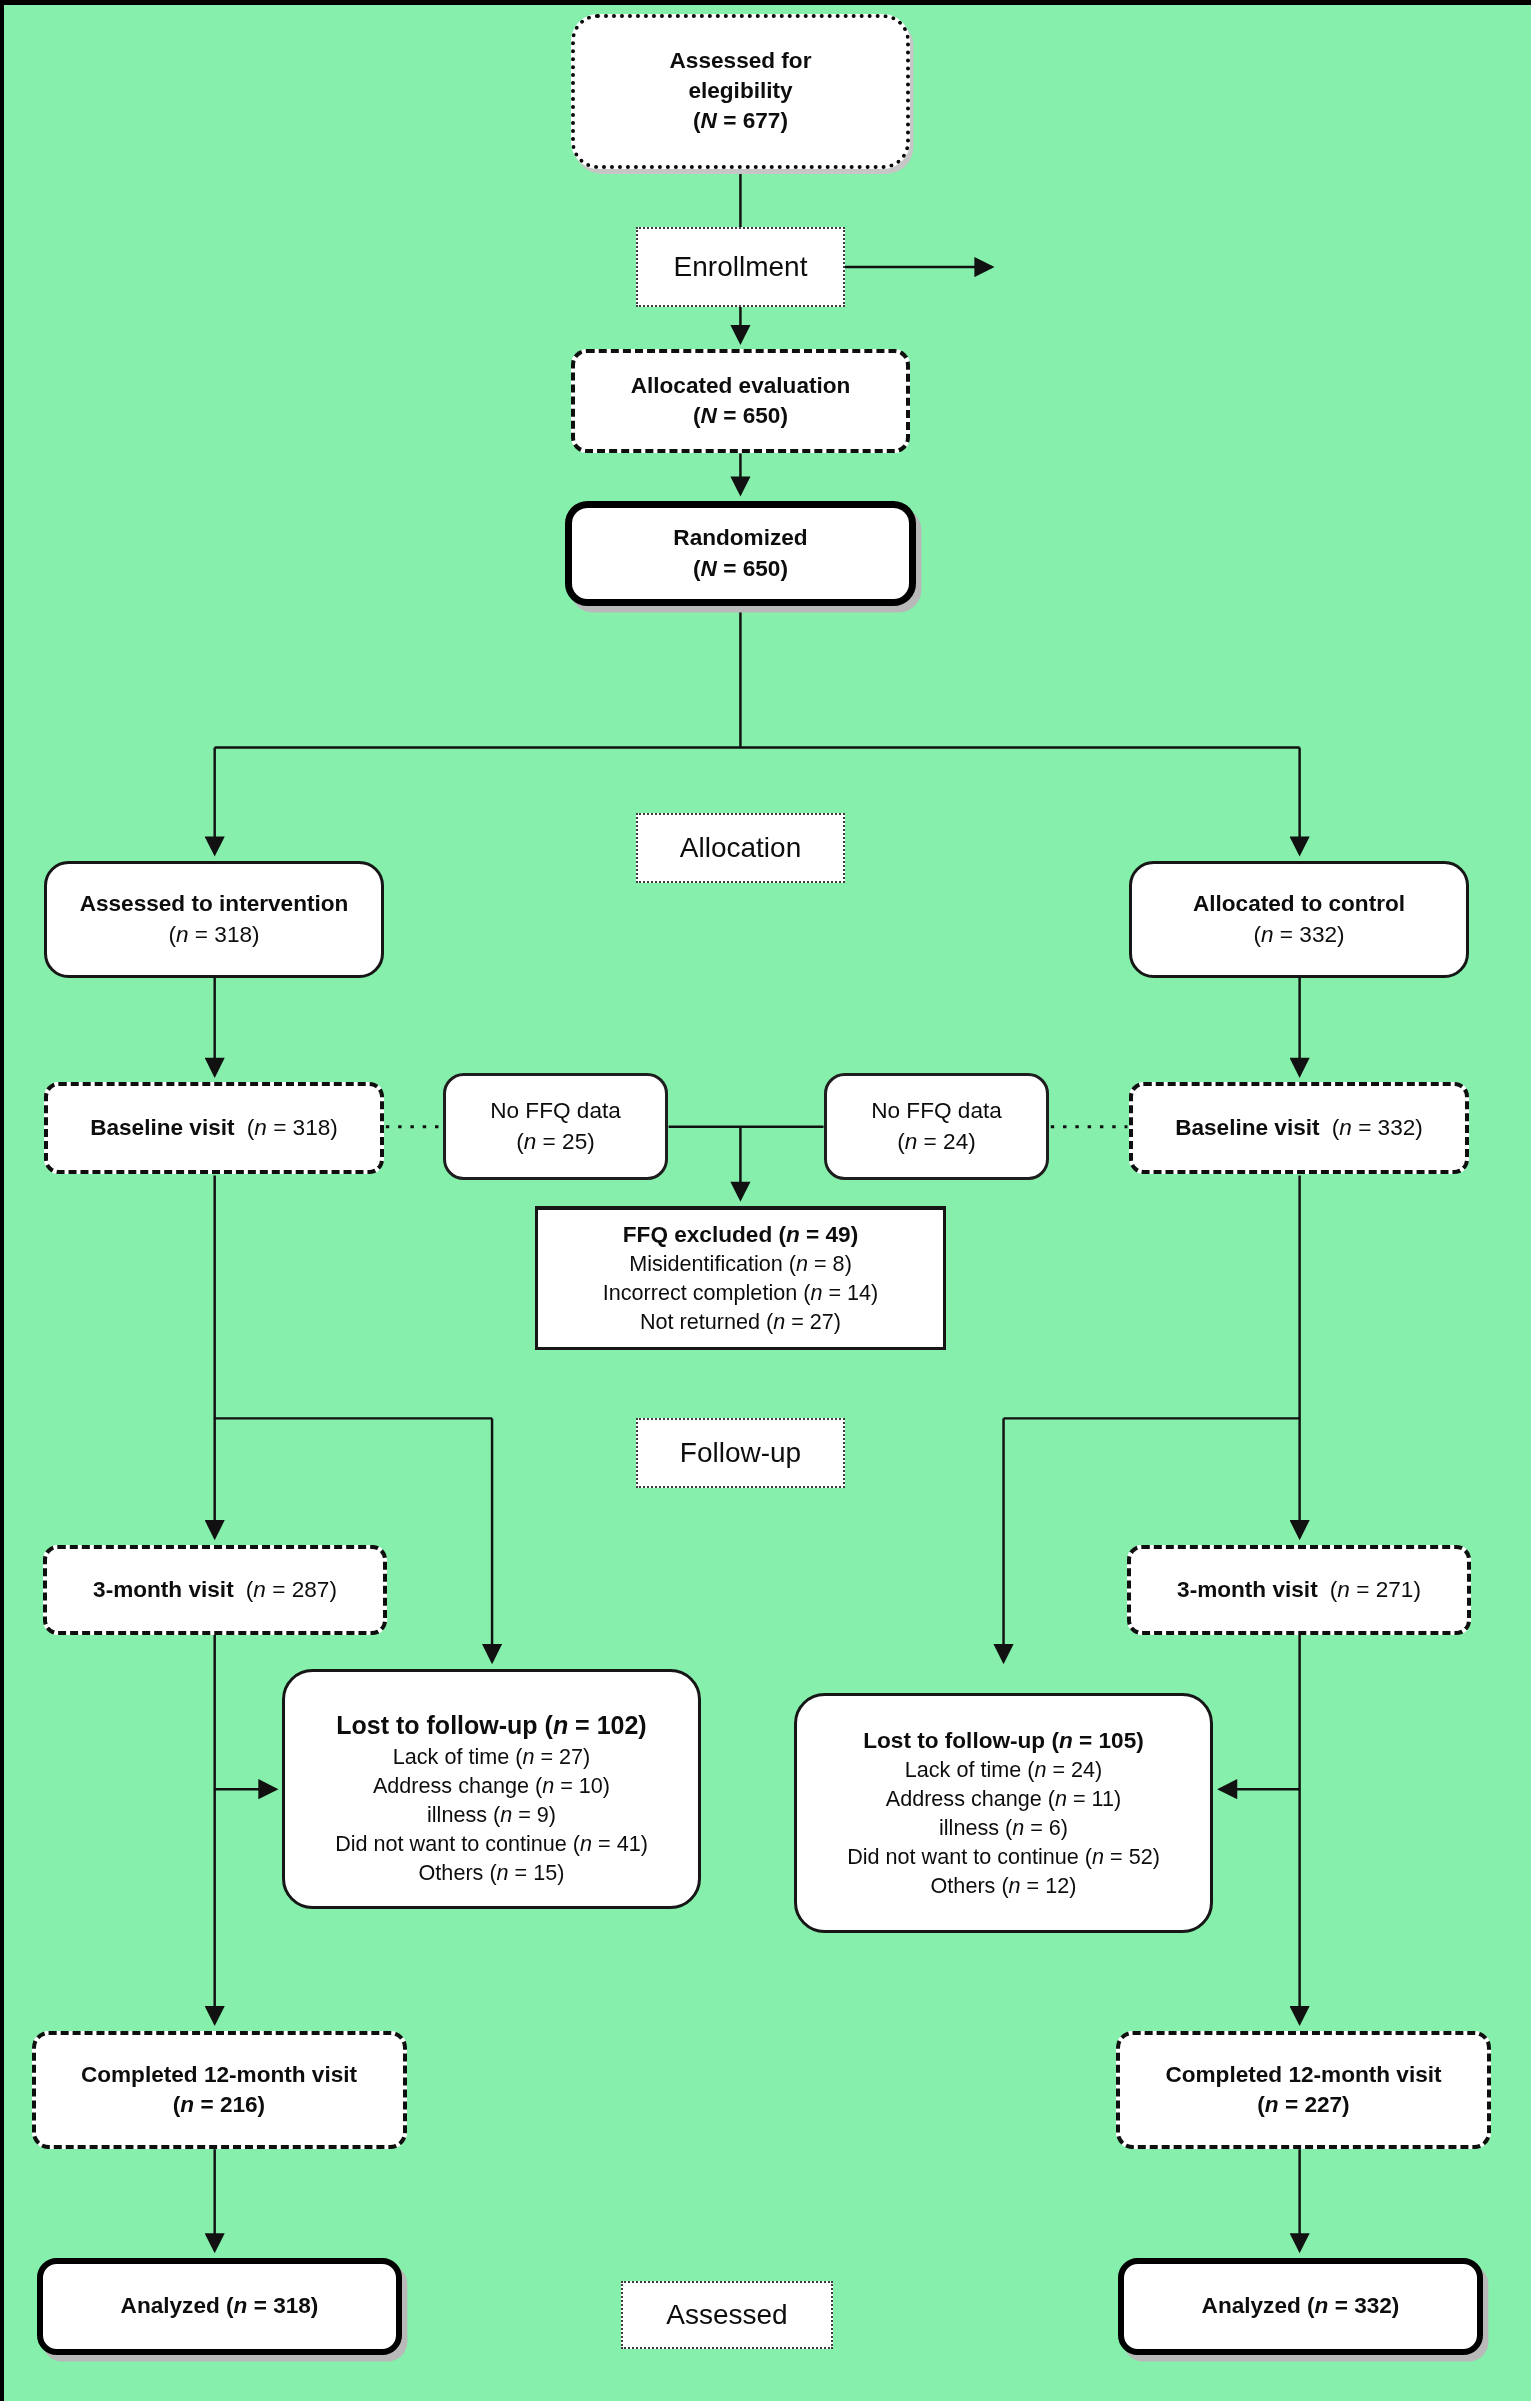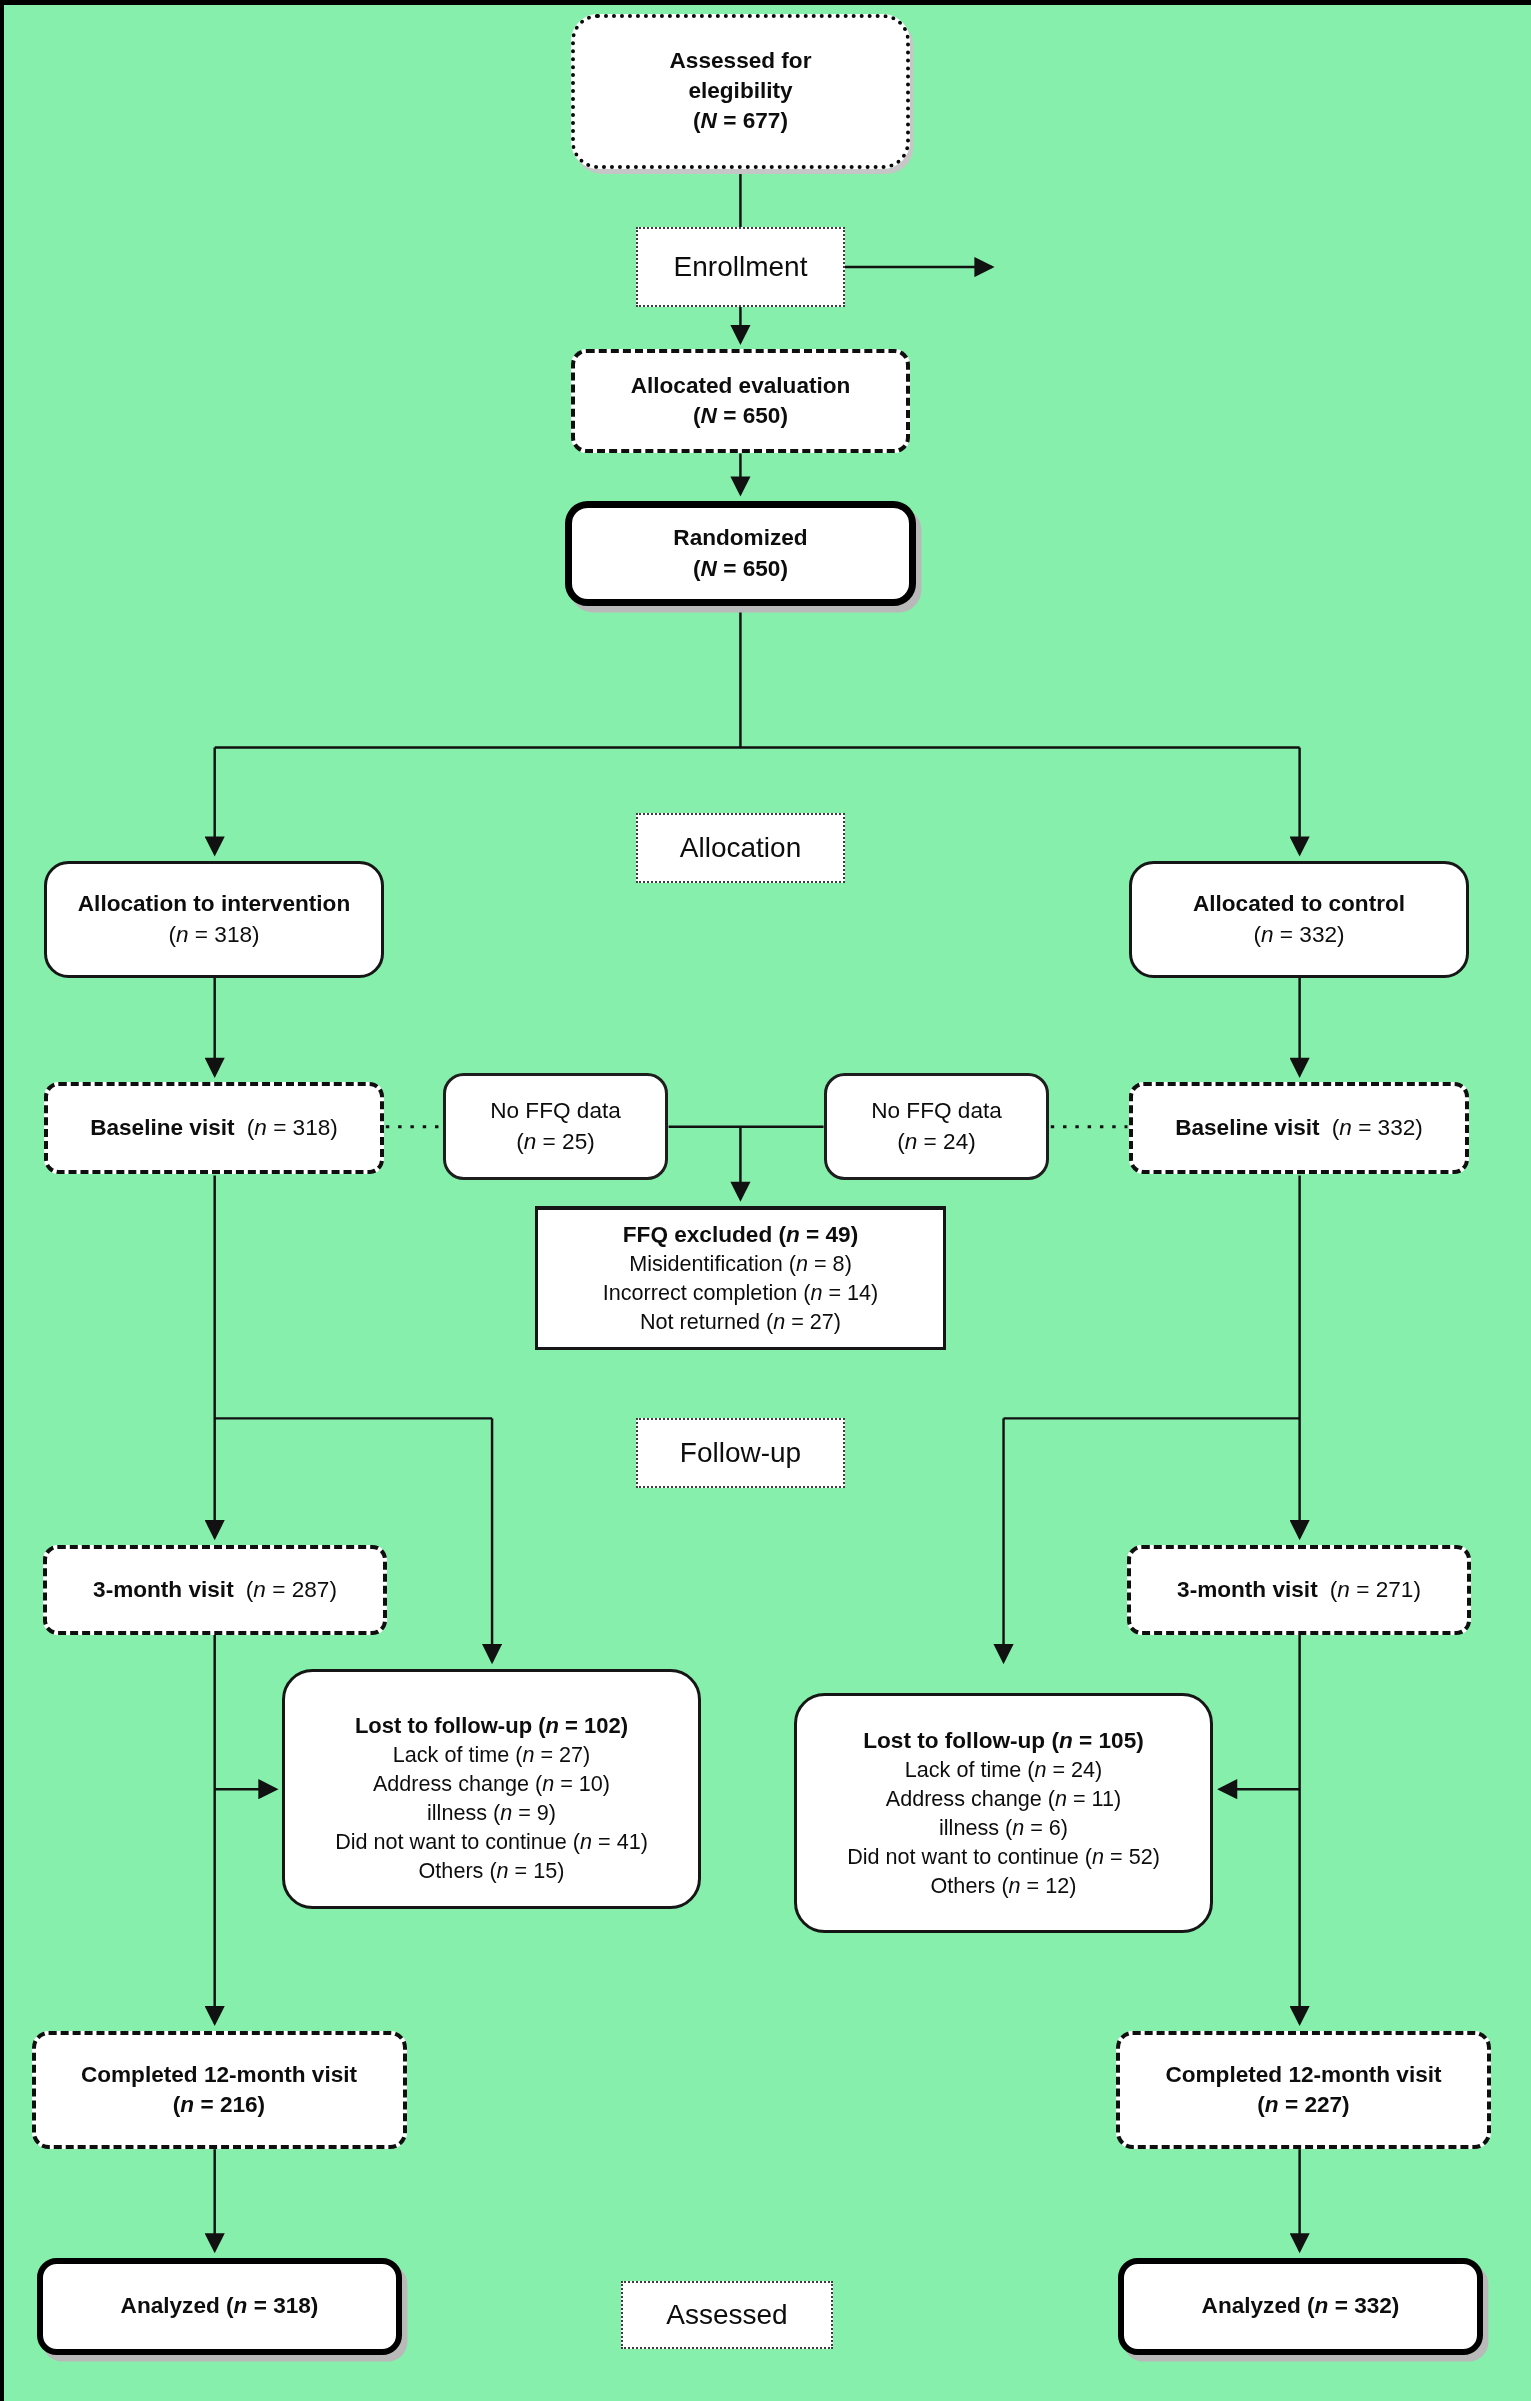--- a/index.html
+++ b/index.html
@@ -125,21 +125,21 @@
   <div class="box" id="randomized">
     <div>Randomized</div>
     <div>(<i>N</i> = 650)</div>
   </div>
 
   <div class="box stage-label" id="label-allocation">
     <div>Allocation</div>
   </div>
 
   <div class="box" id="allocated-intervention">
-    <div class="b">Allocation to intervention</div>
+    <div class="b">Assessed to intervention</div>
     <div>(<i>n</i> = 318)</div>
   </div>
 
   <div class="box" id="allocated-control">
     <div class="b">Allocated to control</div>
     <div>(<i>n</i> = 332)</div>
   </div>
 
   <div class="box" id="baseline-visit-intervention">
     <div class="row">
@@ -184,21 +184,21 @@
   </div>
 
   <div class="box" id="month3-control">
     <div class="row">
       <span class="b">3-month visit</span>
       <span>(<i>n</i> = 271)</span>
     </div>
   </div>
 
   <div class="box" id="lost-intervention">
-    <div class="b" style="font-size:22px;margin-top:19px;">Lost to follow-up (<i>n</i> = 102)</div>
+    <div class="b" style="font-size:25px;margin-top:19px;">Lost to follow-up (<i>n</i> = 102)</div>
     <div>Lack of time (<i>n</i> = 27)</div>
     <div>Address change (<i>n</i> = 10)</div>
     <div>illness (<i>n</i> = 9)</div>
     <div>Did not want to continue (<i>n</i> = 41)</div>
     <div>Others (<i>n</i> = 15)</div>
   </div>
 
   <div class="box" id="lost-control">
     <div class="b" style="font-size:22.6px;">Lost to follow-up (<i>n</i> = 105)</div>
     <div>Lack of time (<i>n</i> = 24)</div>

